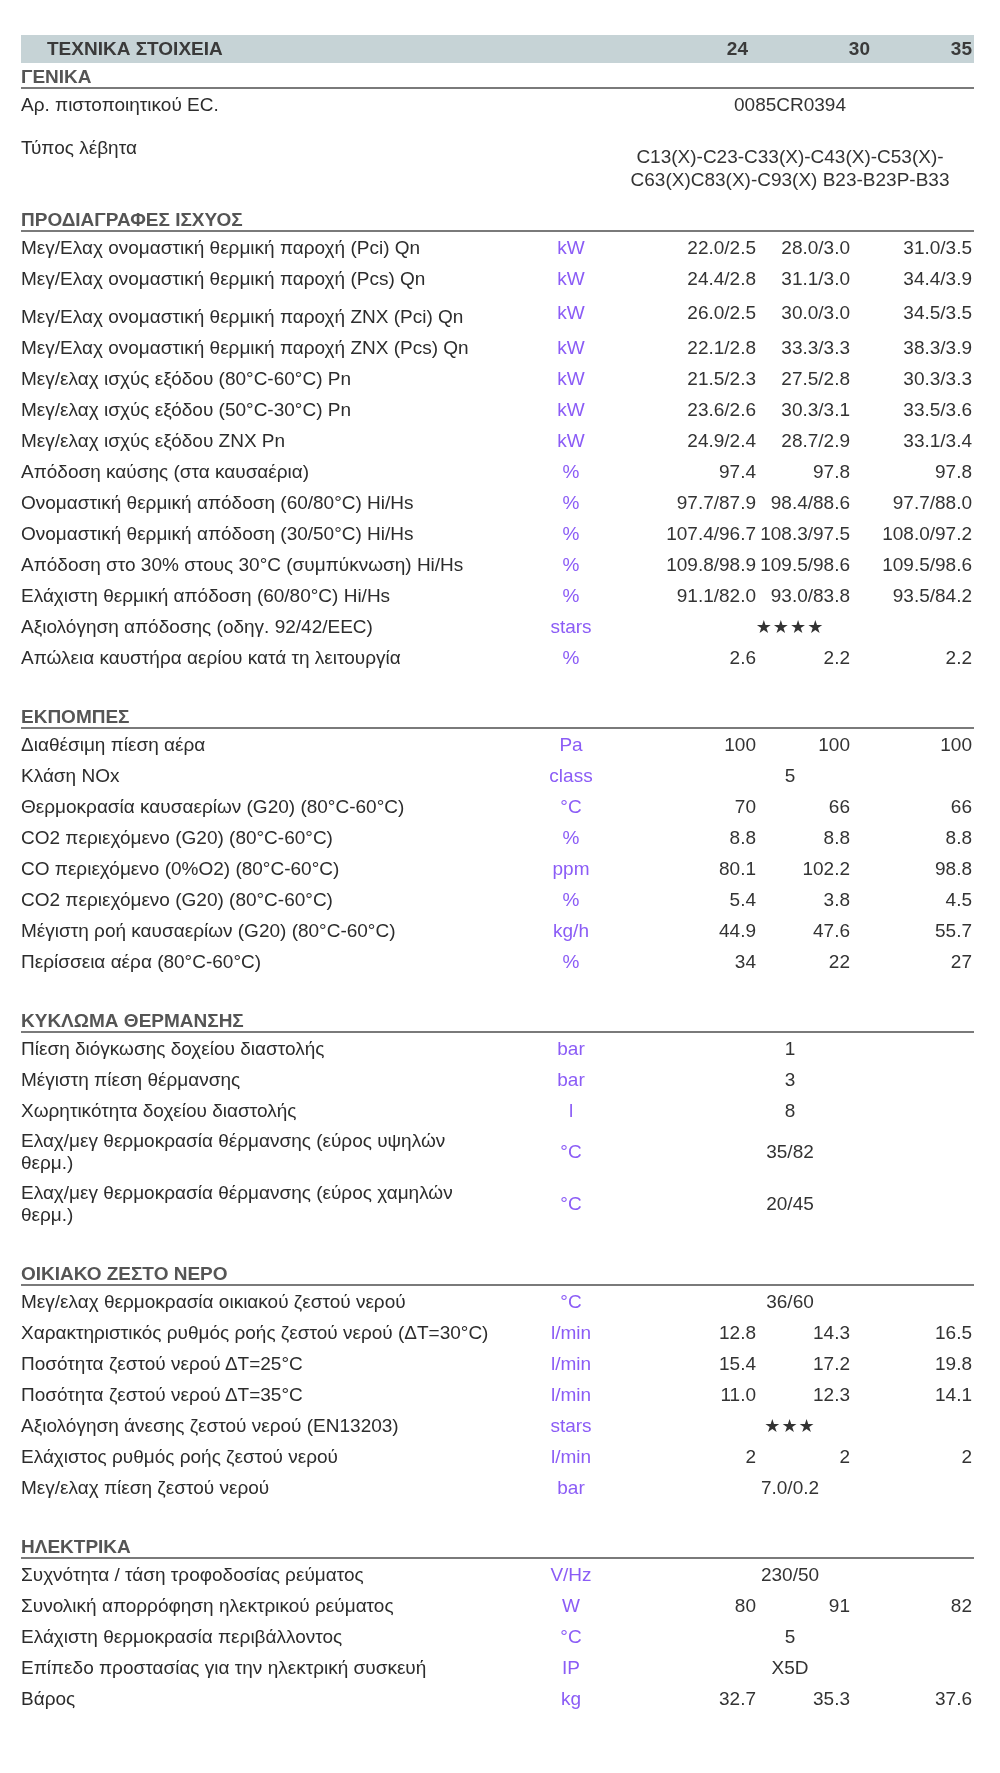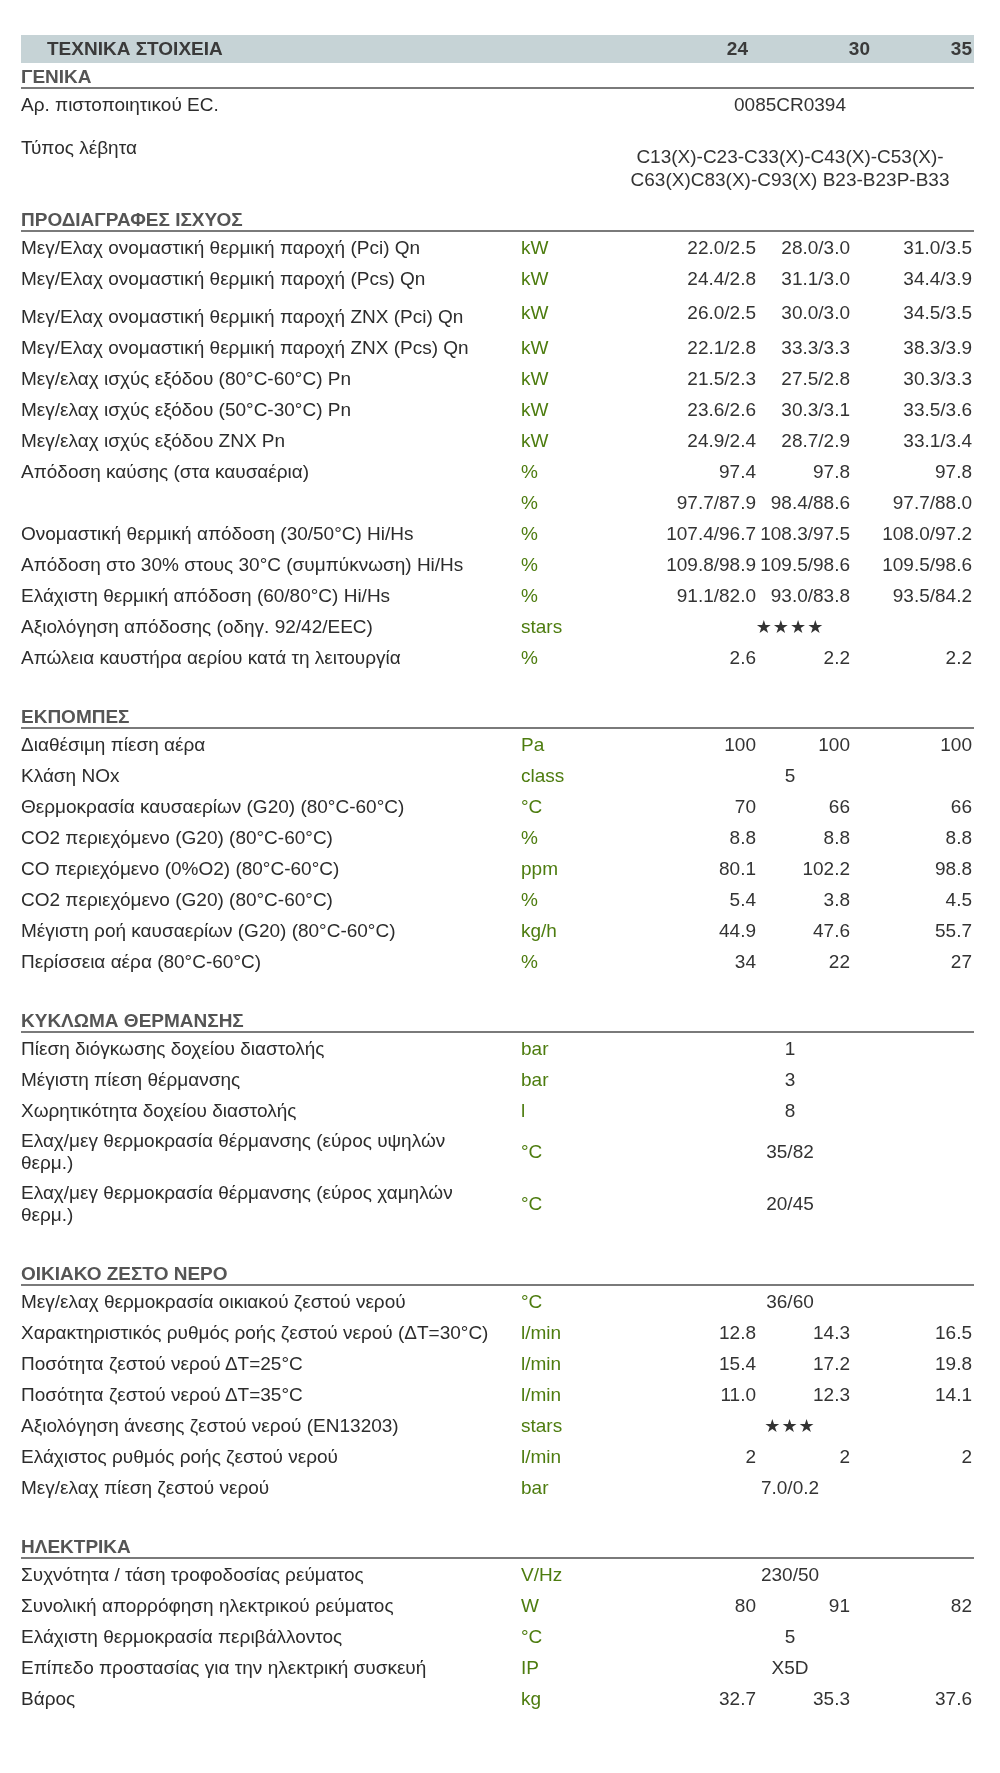--- a/index.html
+++ b/index.html
@@ -7,21 +7,21 @@
          font-family:"Liberation Sans", sans-serif; color:#2a2a2a; }
   .sheet { position:absolute; left:21px; top:35px; width:953px; }
   .topbar { height:28px; background:#c6d3d6; display:flex; align-items:center;
             font-weight:bold; font-size:19px; color:#3a3a3a; position:relative; }
   .topbar .title { padding-left:26px; flex:1; }
   .topbar .mc { position:absolute; text-align:right; width:80px; }
   .sec-title { font-weight:bold; font-size:19px; color:#555; padding-top:2px; height:26px;
                border-bottom:2px solid #7a7a7a; box-sizing:border-box; line-height:24px; }
   .row { position:relative; min-height:31px; font-size:19px; line-height:22px; display:flex; align-items:center; }
   .row .lbl { width:510px; padding:4px 0; color:#2c2c2c; }
-  .row .unit { position:absolute; left:500px; width:100px; text-align:left; color:#4d7c0f; }
+  .row .unit { position:absolute; left:500px; width:100px; text-align:center; color:#8b5cf6; }
   .row .c { position:absolute; text-align:right; width:120px; color:#333; }
   .c1 { left:615px; } .c2 { left:709px; } .c3 { left:831px; }
   .row .span { position:absolute; left:587px; width:364px; text-align:center; color:#333; }
   .topbar .m1 { left:647px; } .topbar .m2 { left:769px; } .topbar .m3 { left:871px; }
   .gap { height:30px; }
   .stars { letter-spacing:1px; font-size:18px; }
   .twoline { line-height:23px; }
 </style>
 </head>
 <body>
@@ -101,20 +101,21 @@
           <div class="c c3">33.1/3.4</div>
         </div>
         <div class="row">
           <div class="lbl">Απόδοση καύσης (στα καυσαέρια)</div>
           <div class="unit">%</div>
           <div class="c c1">97.4</div>
           <div class="c c2">97.8</div>
           <div class="c c3">97.8</div>
         </div>
         <div class="row">
+          <div class="lbl">Ονομαστική θερμική απόδοση (60/80°C) Hi/Hs</div>
           <div class="unit">%</div>
           <div class="c c1">97.7/87.9</div>
           <div class="c c2">98.4/88.6</div>
           <div class="c c3">97.7/88.0</div>
         </div>
         <div class="row">
           <div class="lbl">Ονομαστική θερμική απόδοση (30/50°C) Hi/Hs</div>
           <div class="unit">%</div>
           <div class="c c1">107.4/96.7</div>
           <div class="c c2">108.3/97.5</div>

